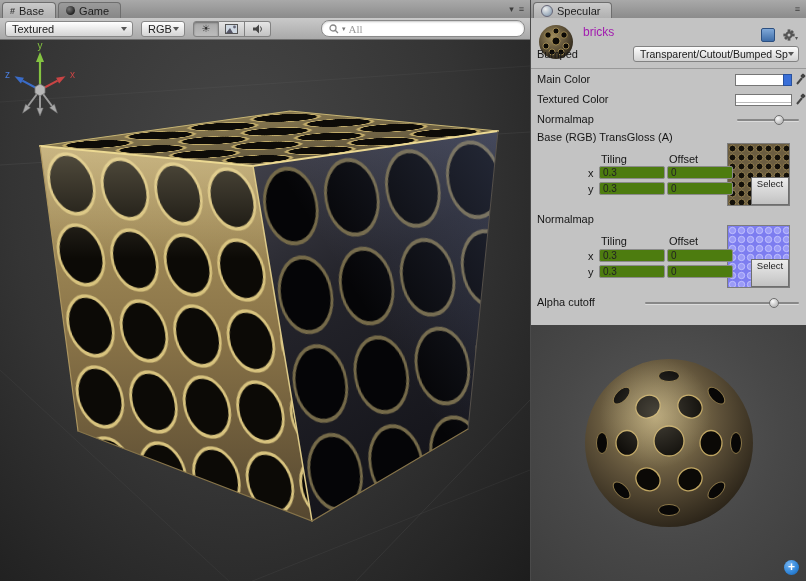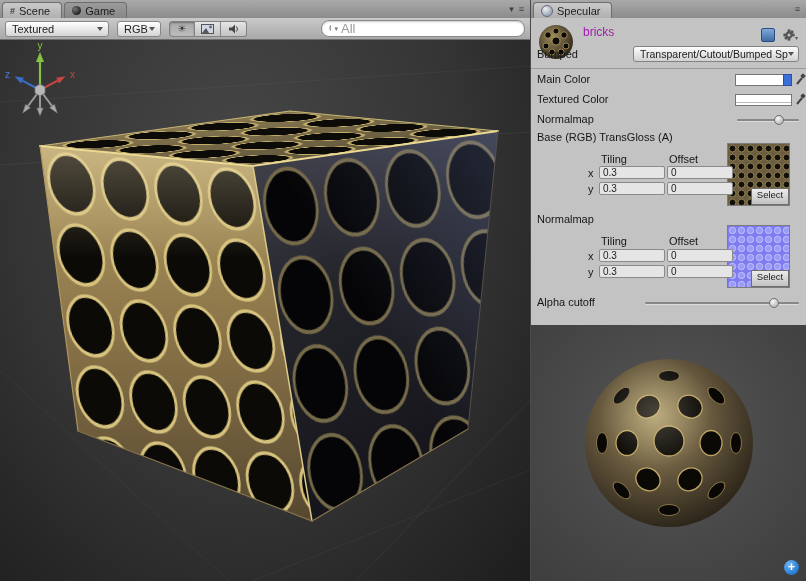--- a/index.html
+++ b/index.html
@@ -17,32 +17,32 @@
   .insp-ic{width:10px;height:10px;border-radius:50%;background:radial-gradient(circle at 35% 30%,#eee,#9ab 70%);border:1px solid #667;}
   
   .left{width:530px;display:flex;flex-direction:column;}
   .toolbar{height:21px;background:linear-gradient(#c9c9c9,#a9a9a9);border-bottom:1px solid #6f6f6f;
            display:flex;align-items:center;padding:0 5px;gap:8px;}
   .dd{height:16px;box-sizing:border-box;background:linear-gradient(#ffffff,#d4d4d4);
       border:1px solid #878787;border-radius:3px;display:flex;align-items:center;
       padding:0 5px 0 6px;color:#222;}
   .dd .caret{width:0;height:0;border-left:3.5px solid transparent;border-right:3.5px solid transparent;
              border-top:4px solid #555;margin-left:auto;}
-  .dd-draw{width:104px;}.dd-rgb{width:44px;}
+  .dd-draw{width:128px;}.dd-rgb{width:44px;}
   .tgl-group{display:flex;}
   .tgl{width:26px;height:16px;box-sizing:border-box;border:1px solid #828282;border-left:none;
        background:linear-gradient(#e6e6e6,#c3c3c3);display:flex;align-items:center;justify-content:center;font-size:10px;color:#333;}
   .tgl:first-child{border-left:1px solid #828282;border-radius:3px 0 0 3px;}
   .tgl:last-child{border-radius:0 3px 3px 0;}
   .tgl.on{background:linear-gradient(#a8a8a8,#bdbdbd);box-shadow:inset 0 1px 2px rgba(0,0,0,.35);}
   .search{margin-left:auto;width:188px;height:15px;background:#fff;border:1px solid #8a8a8a;border-radius:8px;
           display:flex;align-items:center;padding:0 7px;gap:3px;color:#999;
           box-shadow:inset 0 1px 2px rgba(0,0,0,.22);}
-  .search input{flex:1;border:none;outline:none;background:transparent;font-size:13px;color:#666;
-                font-family:Liberation Sans, sans-serif;padding:0;}
+  .search input{flex:1;border:none;outline:none;background:transparent;font-size:11px;color:#666;
+                font-family:Liberation Serif, serif;padding:0;}
   .search input::placeholder{color:#9a9a9a;}
   .search .s-caret{font-size:7px;color:#777;}
   
   .viewport{flex:1;position:relative;overflow:hidden;
             background:radial-gradient(ellipse at 45% 25%,#474747,#343434 55%,#1d1d1d 100%);}
   .viewport svg{position:absolute;left:0;top:0;}
   .gizmo{position:absolute;right:10px;top:2px;}
   
   .right{width:276px;box-sizing:border-box;border-left:1px solid #4a4a4a;display:flex;flex-direction:column;background:#c3c3c3;}
   .insp-header{height:50px;position:relative;border-bottom:1px solid #999;}
@@ -60,23 +60,23 @@
   .lab{position:absolute;left:6px;color:#161616;}
   .color-field{position:absolute;width:57px;height:12px;background:#fff;border:1px solid #767676;box-sizing:border-box;}
   .color-chip{position:absolute;width:9px;height:12px;background:#3a6fd8;border:1px solid #28519e;box-sizing:border-box;}
   .alpha-strip{position:absolute;left:0;right:0;bottom:0;height:2px;background:#fff;border-top:1px solid #bbb;}
   .eyedrop{position:absolute;}
   .slider{position:absolute;height:10px;}
   .slider .track{position:absolute;left:0;right:0;top:4px;height:2px;background:#878787;border-radius:1px;box-shadow:0 1px 0 rgba(255,255,255,.4);}
   .slider .thumb{position:absolute;top:0;width:10px;height:10px;border-radius:50%;
                  background:radial-gradient(circle at 35% 30%,#fafafa,#bdbdbd 70%);border:1px solid #6e6e6e;box-sizing:border-box;}
   .thumb-box{position:absolute;width:63px;height:63px;border:1px solid #7c7c7c;box-sizing:border-box;background:#222;}
-  .select-btn{position:absolute;right:0;bottom:0;width:38px;height:17px;font-size:9.5px;line-height:12px;text-align:center;
+  .select-btn{position:absolute;right:0;bottom:0;width:38px;height:28px;font-size:9.5px;line-height:12px;text-align:center;
               background:linear-gradient(#ececec,#c2c2c2);border:1px solid #6e6e6e;box-sizing:border-box;color:#222;}
-  .tfield{position:absolute;width:66px;height:13px;box-sizing:border-box;background:#e5e5e5;border:1px solid #8a8a8a;
+  .tfield{position:absolute;width:66px;height:13px;box-sizing:border-box;background:#4d7c0f;border:1px solid #8a8a8a;
           border-radius:2px;font-size:10px;font-family:"Liberation Sans",sans-serif;color:#222;padding:0 3px;outline:none;}
   
   .pv-head{height:17px;display:flex;align-items:center;padding:0 6px;gap:6px;
            background:linear-gradient(#505050,#343434);border-top:1px solid #6a6a6a;border-bottom:1px solid #222;
            color:#e4e4e4;font-weight:bold;}
   .pv-btns{margin-left:auto;display:flex;align-items:center;gap:6px;}
   .pv-dot{width:11px;height:11px;border-radius:50%;background:radial-gradient(circle at 35% 30%,#ddd,#8a8a8a 60%,#555);border:1px solid #2a2a2a;}
   .pv-pill{width:18px;height:11px;border-radius:6px;background:linear-gradient(#eab253,#bd7a1e);border:1px solid #7c5212;
            display:flex;align-items:center;justify-content:center;gap:2px;}
   .pv-pill i{width:4px;height:4px;border-radius:50%;background:#ffdf9a;}
@@ -89,21 +89,21 @@
 </style>
 </head>
 <body>
 
 <div class="app">
 
   <div class="left">
     <div class="tabbar">
       <div class="tab active">
         <span class="tab-ic">#</span>
-        <span>Scene</span>
+        <span>Base</span>
       </div>
       <div class="tab">
         <span class="game-ic"></span>
         <span>Game</span>
       </div>
       <div class="tabbar-right">
         <span>▾</span>
         <span>≡</span>
       </div>
     </div>

